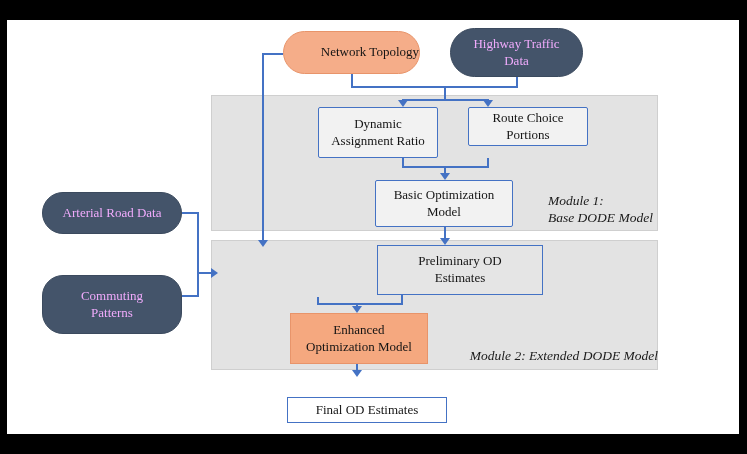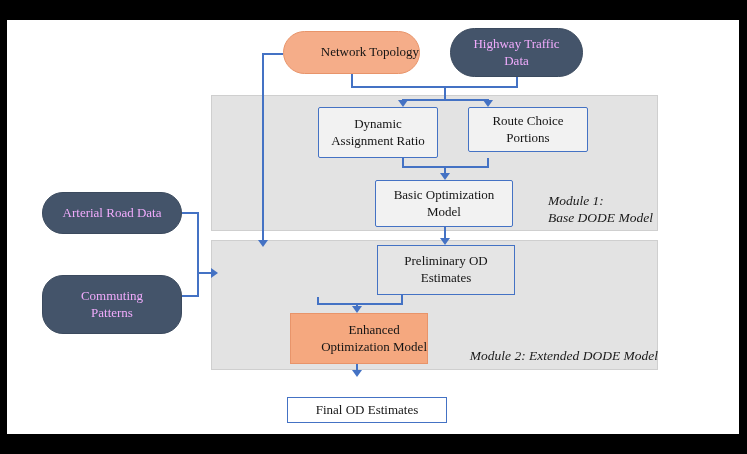--- a/index.html
+++ b/index.html
@@ -92,37 +92,37 @@
     <div class="node stadium" style="left:35px;top:255px;width:140px;height:59px;border-radius:21px;">
       <span class="node-label">Commuting
 Patterns</span>
     </div>
 
     <div class="node lightbox" style="left:311px;top:87px;width:120px;height:51px;">
       <span class="node-label">Dynamic
 Assignment Ratio</span>
     </div>
 
-    <div class="node lightbox" style="left:461px;top:87px;width:120px;height:45px;">
+    <div class="node lightbox" style="left:461px;top:87px;width:120px;height:39px;">
       <span class="node-label">Route Choice
 Portions</span>
     </div>
 
     <div class="node lightbox" style="left:368px;top:160px;width:138px;height:47px;">
       <span class="node-label">Basic Optimization
 Model</span>
     </div>
 
 
-    <div class="node graybox" style="left:370px;top:225px;width:138px;height:50px;">
+    <div class="node graybox" style="left:370px;top:225px;width:166px;height:50px;">
       <span class="node-label">Preliminary OD
 Estimates</span>
     </div>
 
-    <div class="node salmon-sharp" style="left:283px;top:293px;width:138px;height:51px;justify-content:flex-end;">
+    <div class="node salmon-sharp" style="left:283px;top:293px;width:138px;height:51px;">
       <span class="node-label">Enhanced
 Optimization Model</span>
     </div>
 
     <div class="node whitebox" style="left:280px;top:377px;width:160px;height:26px;">
       <span class="node-label">Final OD Estimates</span>
     </div>
 
   </div>
 </div>

